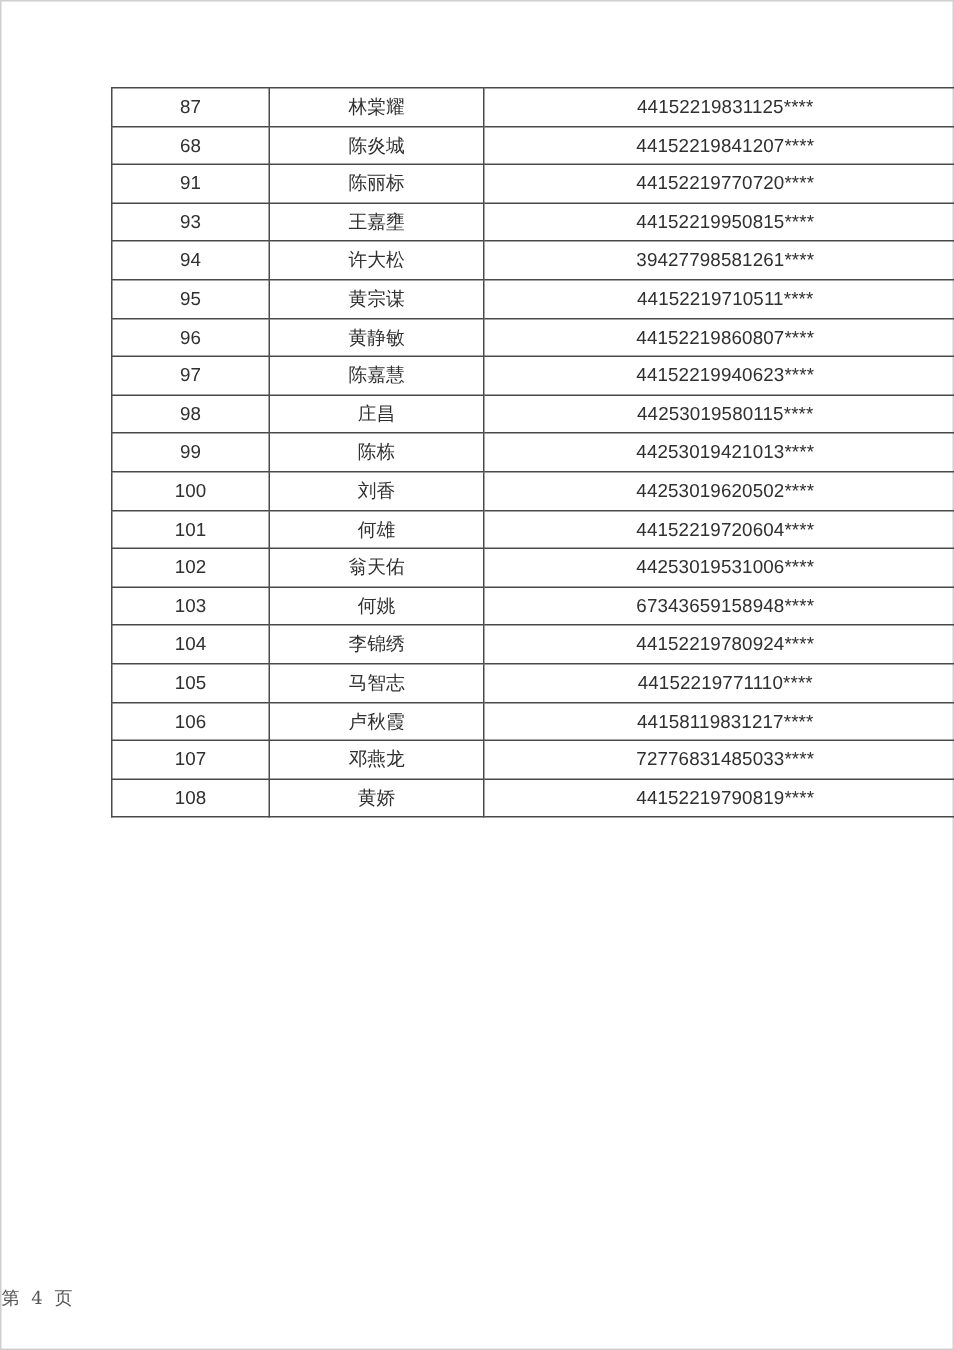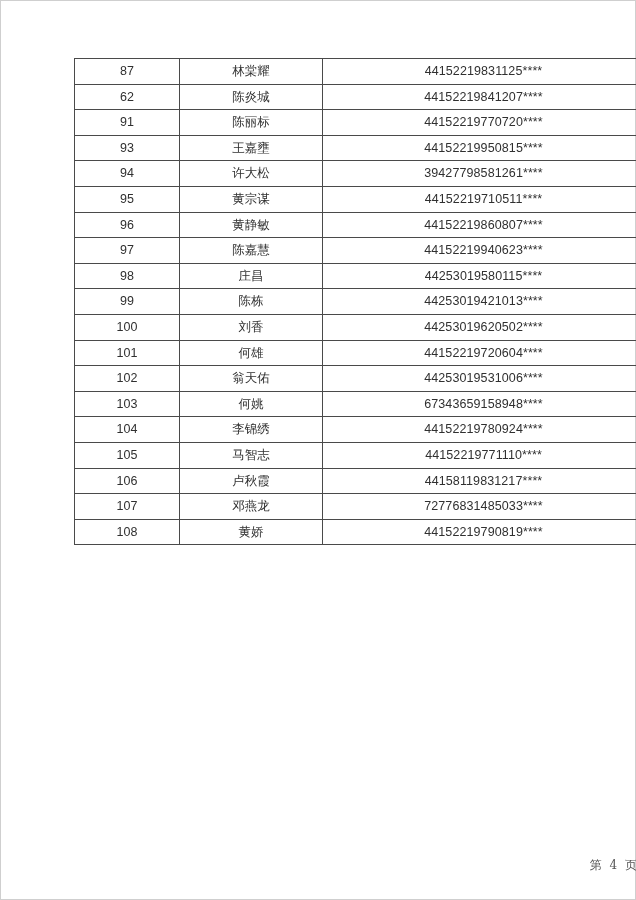--- a/index.html
+++ b/index.html
@@ -42,40 +42,40 @@
       line-height: 1;
     }
     .roster-table td.col-idx { width: 104px; }
     .roster-table td.col-name { width: 142px; font-family: "DejaVu Sans", sans-serif; font-size: 12.5px; }
     .roster-table td.col-id { width: auto; letter-spacing: 0.1px; }
     .page-footer {
       position: absolute;
       left: 0;
       width: 636px;
       top: 856px;
-      text-align: right;
+      text-align: left;
       font-family: "DejaVu Serif", "Liberation Serif", serif;
       font-size: 12px;
       color: #555555;
       word-spacing: 4px;
     }
   </style>
 </head>
 <body>
 
 <div class="page">
   <table class="roster-table">
     <tbody id="roster-body">
         <tr>
           <td class="col-idx">87</td>
           <td class="col-name">林棠耀</td>
           <td class="col-id">44152219831125****</td>
         </tr>
         <tr>
-          <td class="col-idx">62</td>
+          <td class="col-idx">68</td>
           <td class="col-name">陈炎城</td>
           <td class="col-id">44152219841207****</td>
         </tr>
         <tr>
           <td class="col-idx">91</td>
           <td class="col-name">陈丽标</td>
           <td class="col-id">44152219770720****</td>
         </tr>
         <tr>
           <td class="col-idx">93</td>

